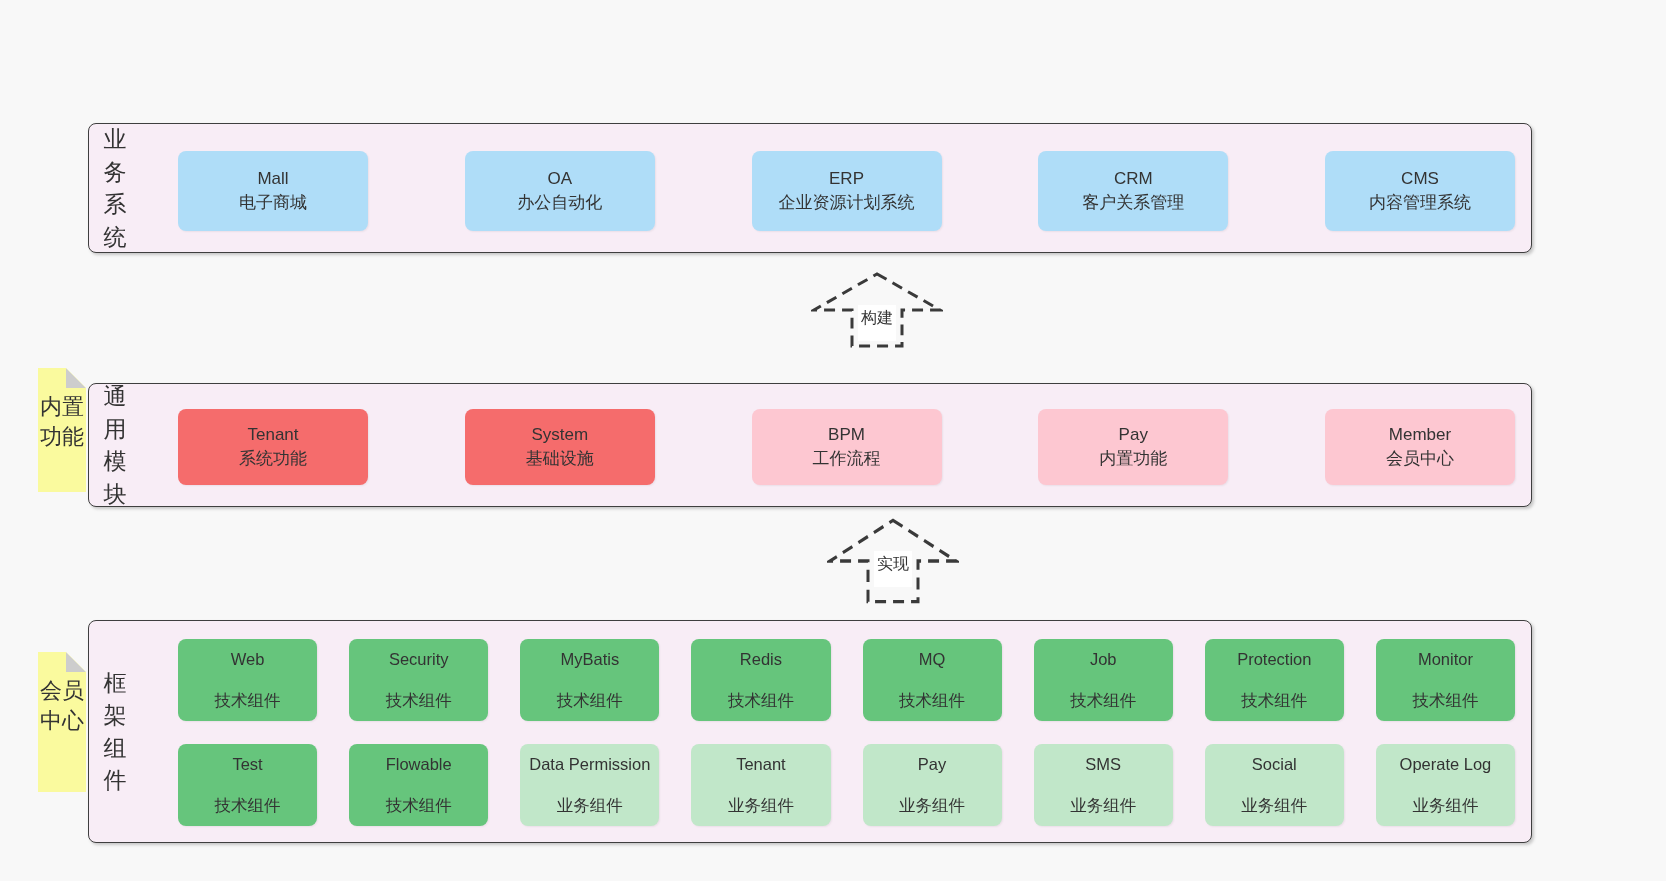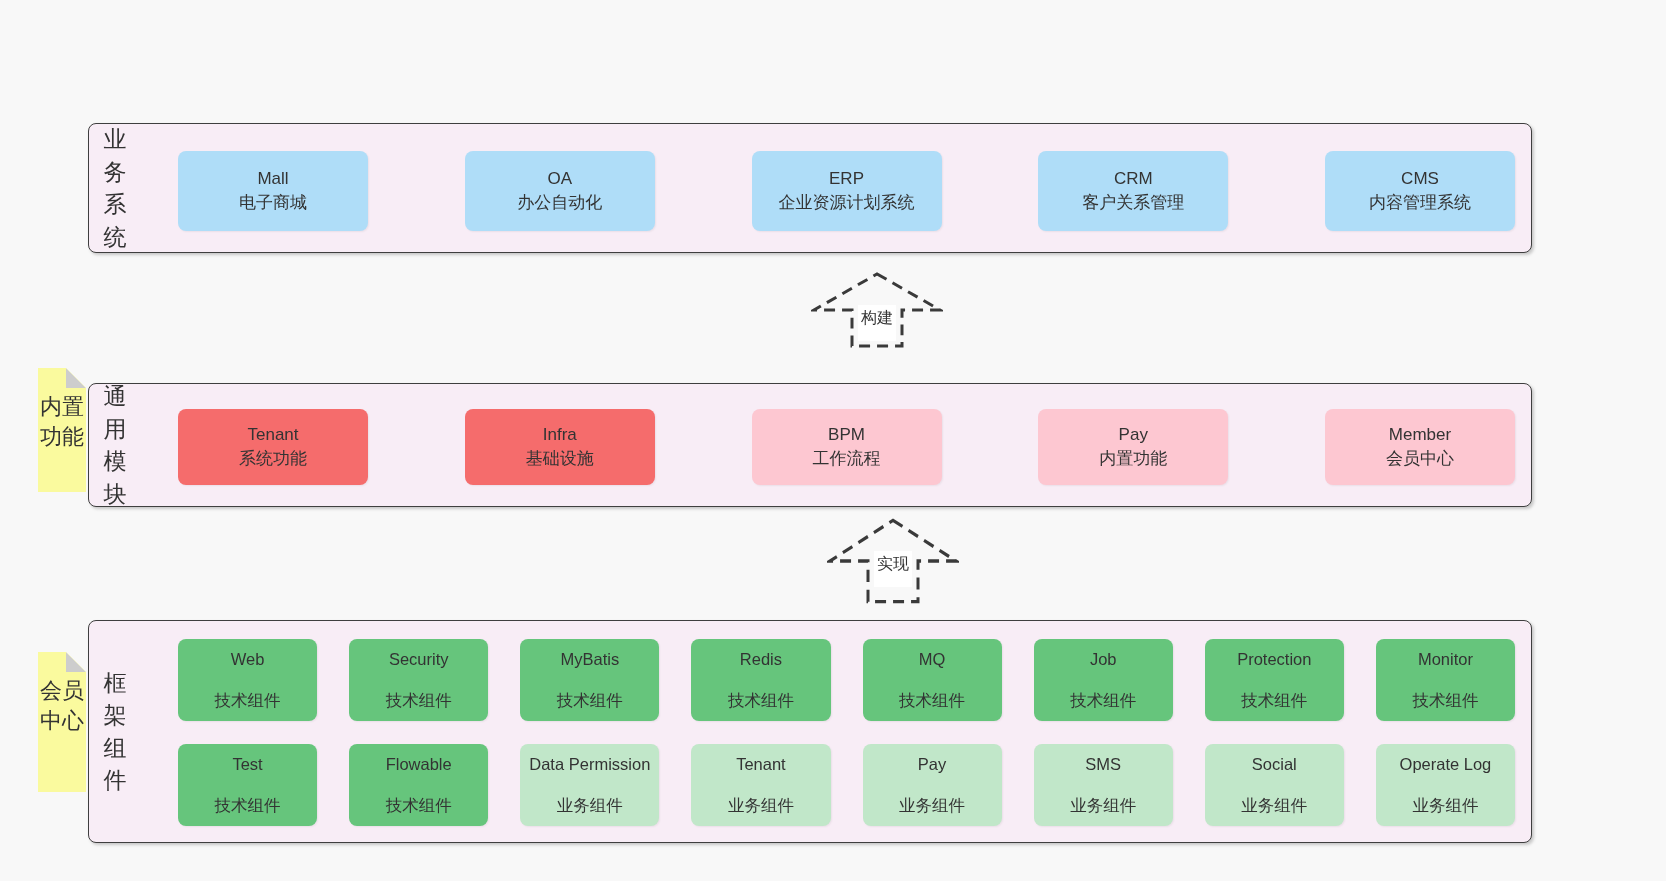--- a/index.html
+++ b/index.html
@@ -119,21 +119,21 @@
 </div>
 
 <div class="panel" id="panel-modules">
   <div class="side-label">通用模块</div>
   <div class="row row-6">
     <div class="box red">
       <div>Tenant</div>
       <div>系统功能</div>
     </div>
     <div class="box red">
-      <div>Infra</div>
+      <div>System</div>
       <div>基础设施</div>
     </div>
     <div class="box pink">
       <div>BPM</div>
       <div>工作流程</div>
     </div>
     <div class="box pink">
       <div>Pay</div>
       <div>内置功能</div>
     </div>

